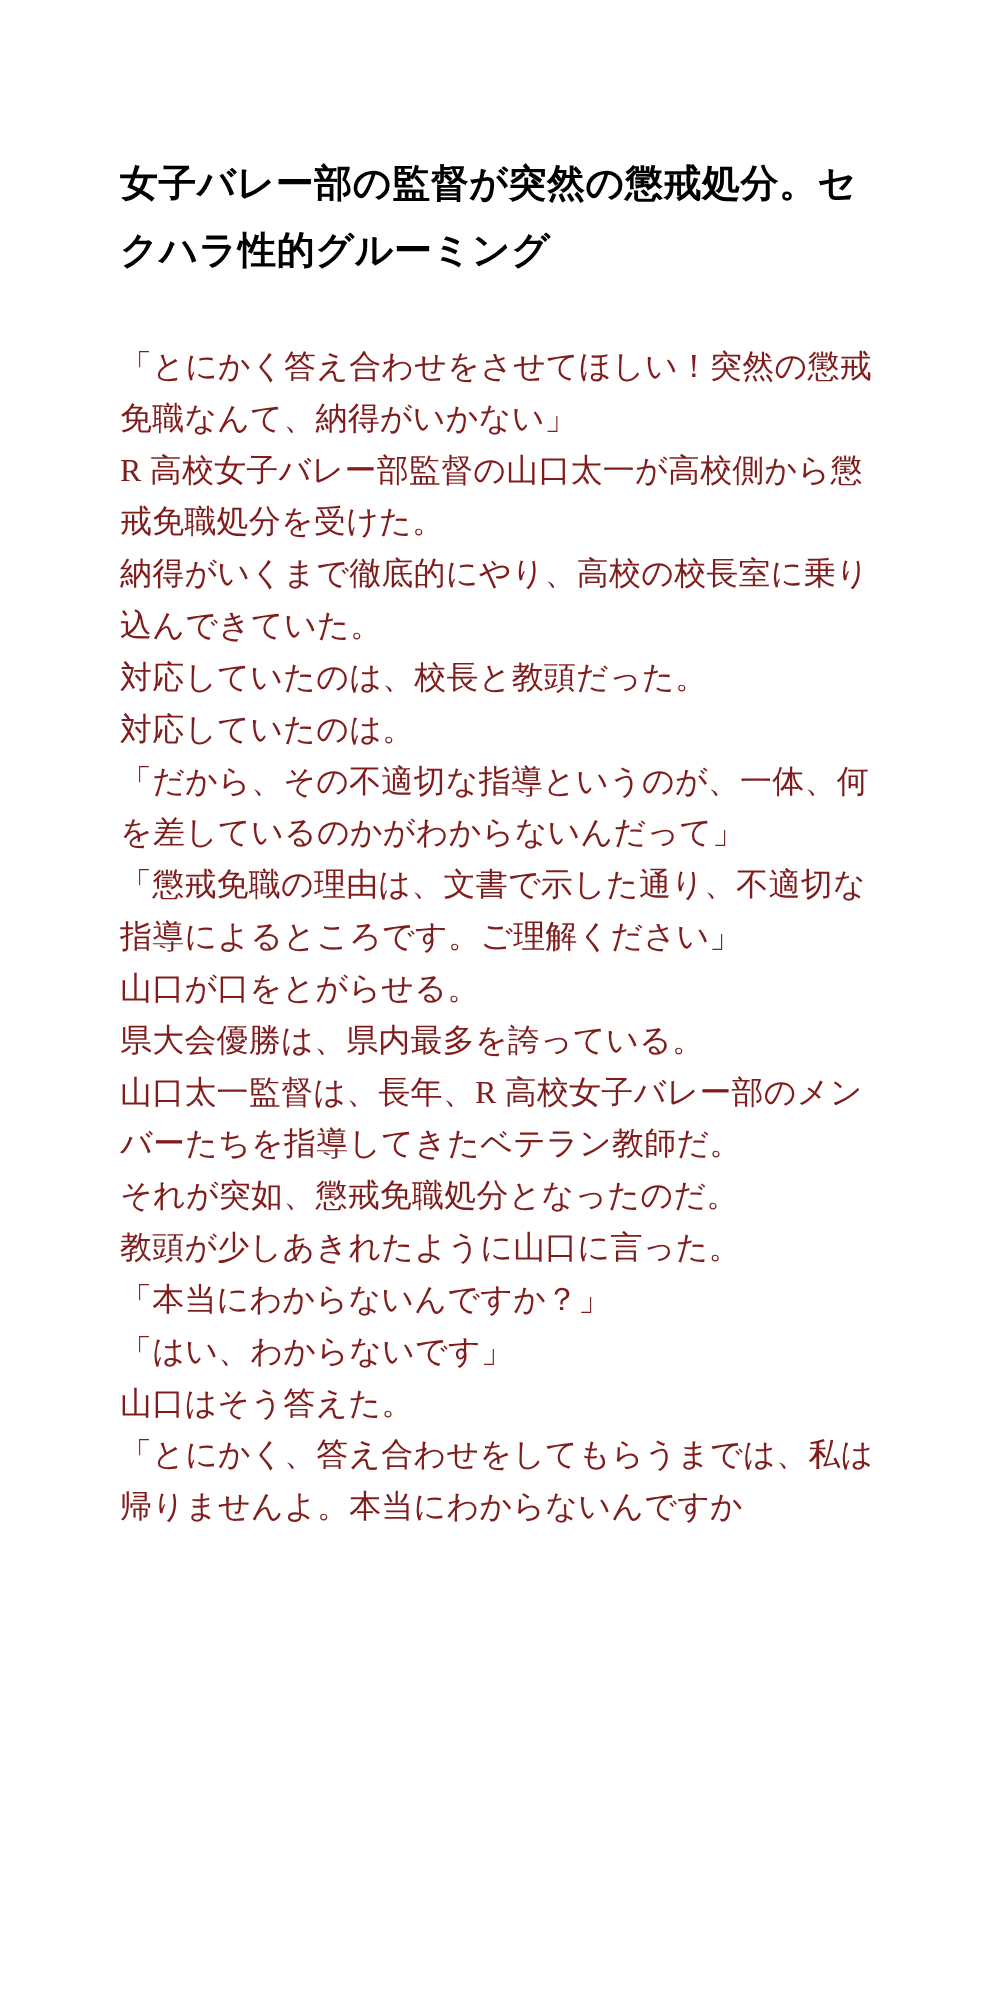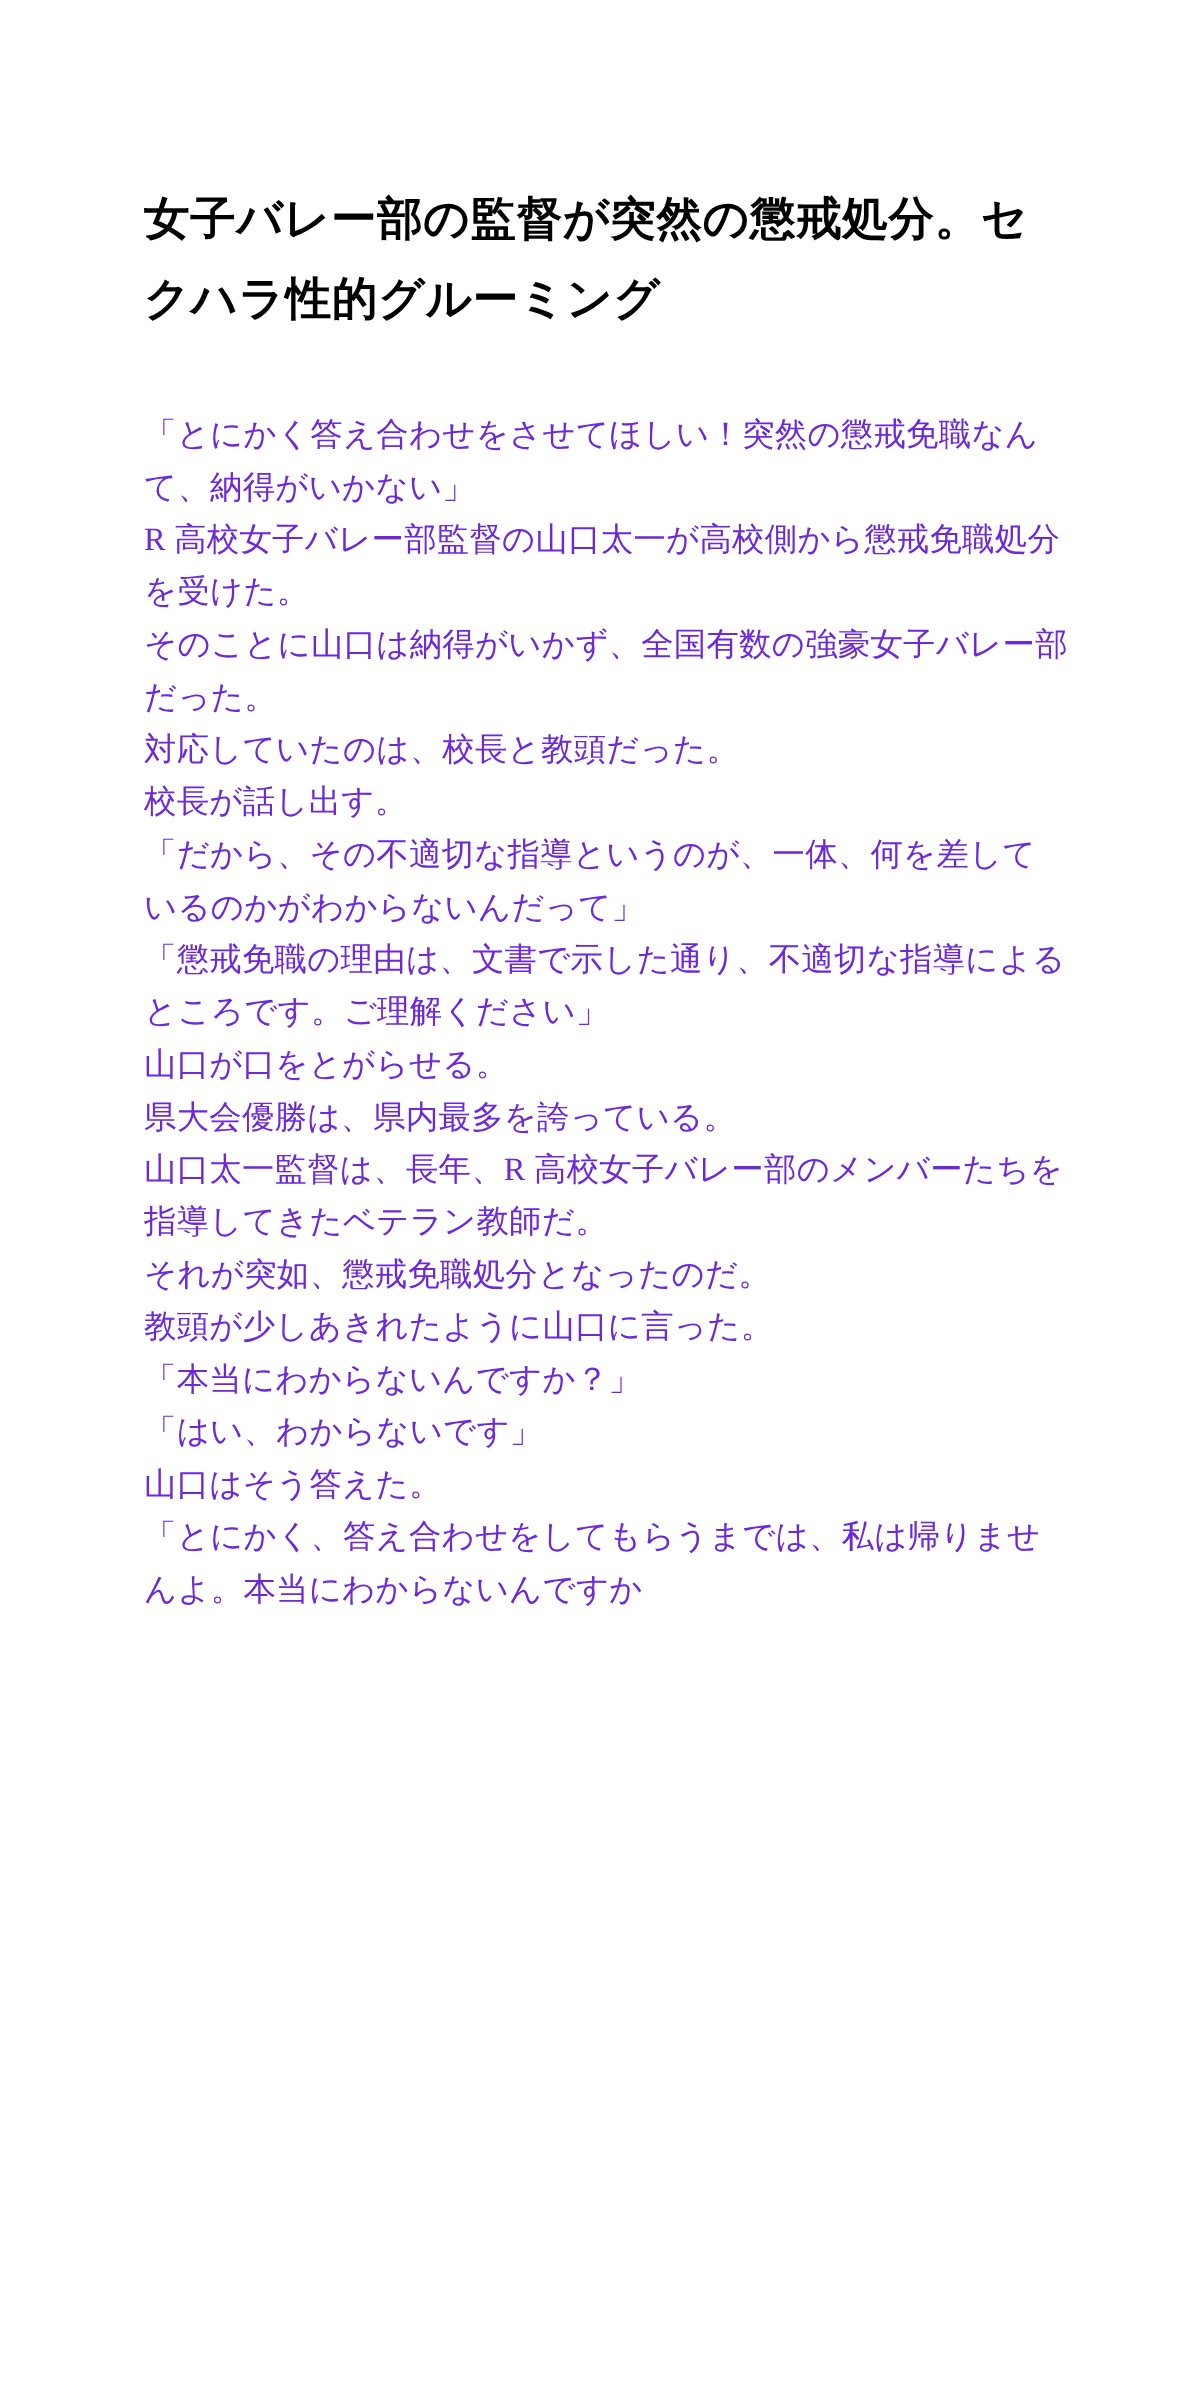--- a/index.html
+++ b/index.html
@@ -24,44 +24,44 @@
   .article-title {
     font-family: "Liberation Sans", "DejaVu Sans", sans-serif;
     font-weight: bold;
     font-size: 38px;
     line-height: 1.75;
     letter-spacing: 0.5px;
     margin: 0 0 58px 0;
     color: #000000;
   }
   .article-body {
-    font-size: 27px;
+    font-size: 32px;
     line-height: 1.62;
     letter-spacing: 0.2px;
-    color: #6d28d9;
+    color: #7f1d1d;
     margin-top: 29px;
   }
   .para {
     margin: 0;
     text-indent: 0;
     white-space: normal;
   }
 </style>
 </head>
 <body>
 
 <div class="page">
   <h1 class="article-title">女子バレー部の監督が突然の懲戒処分。セクハラ性的グルーミング</h1>
 
   <div class="article-body">
     <p class="para">「とにかく答え合わせをさせてほしい！突然の懲戒免職なんて、納得がいかない」</p>
     <p class="para">R 高校女子バレー部監督の山口太一が高校側から懲戒免職処分を受けた。</p>
-    <p class="para">そのことに山口は納得がいかず、全国有数の強豪女子バレー部だった。</p>
+    <p class="para">納得がいくまで徹底的にやり、高校の校長室に乗り込んできていた。</p>
     <p class="para">対応していたのは、校長と教頭だった。</p>
-    <p class="para">校長が話し出す。</p>
+    <p class="para">対応していたのは。</p>
     <p class="para">「だから、その不適切な指導というのが、一体、何を差しているのかがわからないんだって」</p>
     <p class="para">「懲戒免職の理由は、文書で示した通り、不適切な指導によるところです。ご理解ください」</p>
     <p class="para">山口が口をとがらせる。</p>
     <p class="para">県大会優勝は、県内最多を誇っている。</p>
     <p class="para">山口太一監督は、長年、R 高校女子バレー部のメンバーたちを指導してきたベテラン教師だ。</p>
     <p class="para">それが突如、懲戒免職処分となったのだ。</p>
     <p class="para">教頭が少しあきれたように山口に言った。</p>
     <p class="para">「本当にわからないんですか？」</p>
     <p class="para">「はい、わからないです」</p>
     <p class="para">山口はそう答えた。</p>

